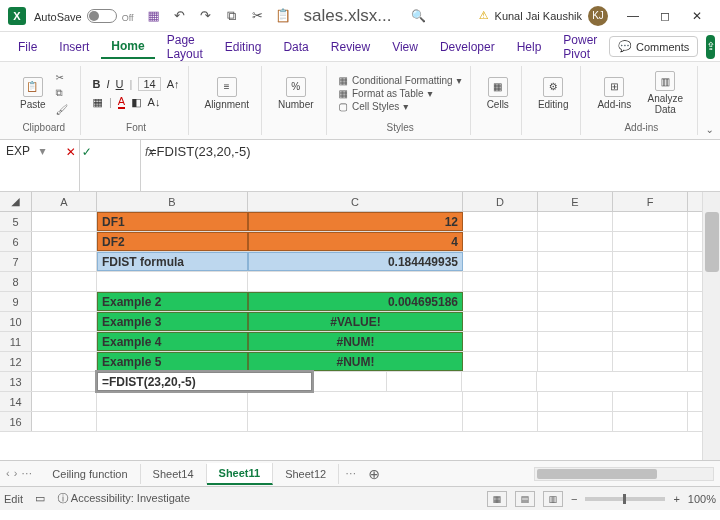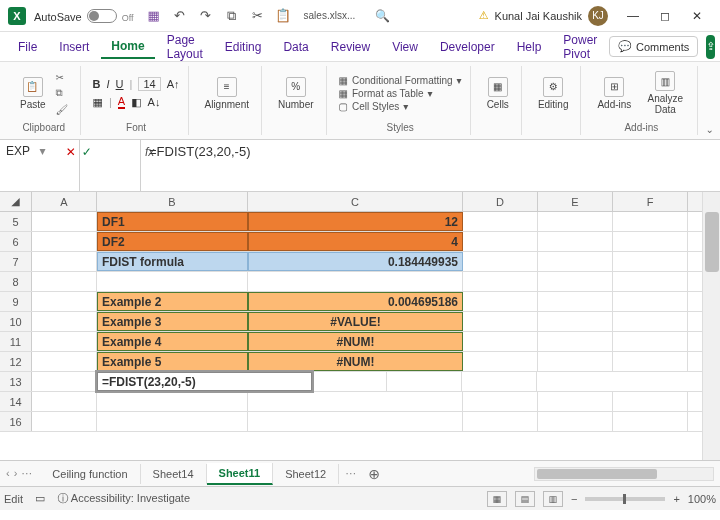--- a/index.html
+++ b/index.html
@@ -4,21 +4,21 @@
 <style>
 *{margin:0;padding:0;box-sizing:border-box;font-family:"Segoe UI",Arial,sans-serif;}
 body{width:720px;height:520px;background:#fff;overflow:hidden;font-size:12px;color:#333;}
 .titlebar{height:32px;background:#fff;display:flex;align-items:center;padding:0 8px;border-bottom:1px solid #e0e0e0;}
 .titlebar .xl-icon{width:18px;height:18px;background:#107c41;border-radius:3px;display:flex;align-items:center;justify-content:center;color:#fff;font-weight:bold;font-size:11px;}
 .titlebar .autosave{display:flex;align-items:flex-end;gap:5px;margin-left:8px;font-size:11px;}
 .toggle{width:30px;height:14px;border:1px solid #888;border-radius:7px;position:relative;background:#fff;}
 .toggle::after{content:"";position:absolute;width:10px;height:10px;border-radius:50%;background:#888;left:1px;top:1px;}
 .qat{display:flex;gap:10px;margin-left:12px;align-items:center;}
 .qat-icon{width:16px;height:16px;display:flex;align-items:center;justify-content:center;color:#555;font-size:13px;}
-.titlebar .doc{margin-left:12px;font-size:10px;color:#555;}
+.titlebar .doc{margin-left:12px;font-size:17px;color:#555;}
 .titlebar .search-icon{margin-left:20px;color:#555;}
 .titlebar .user{margin-left:auto;display:flex;align-items:center;gap:6px;font-size:11px;}
 .user-badge{width:20px;height:20px;border-radius:50%;background:#8a6d3b;color:#fff;display:flex;align-items:center;justify-content:center;font-size:10px;}
 .wincontrols{display:flex;gap:2px;margin-left:10px;}
 .wincontrols div{width:30px;height:24px;display:flex;align-items:center;justify-content:center;font-size:12px;color:#333;}
 .menubar{height:30px;display:flex;align-items:center;padding:0 8px;gap:2px;border-bottom:1px solid #e0e0e0;}
 .menubar .tab{padding:4px 10px;font-size:12px;color:#4c1d95;}
 .menubar .tab.active{color:#107c41;border-bottom:2px solid #107c41;font-weight:600;}
 .menubar .comments{margin-left:auto;border:1px solid #ccc;border-radius:4px;padding:3px 8px;font-size:11px;display:flex;align-items:center;gap:4px;}
 .menubar .share{width:24px;height:24px;background:#107c41;border-radius:4px;margin-left:6px;display:flex;align-items:center;justify-content:center;color:#fff;font-size:11px;}
@@ -50,21 +50,21 @@
 .col-h{border-right:1px solid #ccc;display:flex;align-items:center;justify-content:center;font-size:11px;color:#555;}
 .col-A{width:65px;} .col-B{width:151px;} .col-C{width:215px;} .col-D{width:75px;} .col-E{width:75px;} .col-F{width:75px;}
 .grid-body{}
 .grid-row{display:flex;height:20px;border-bottom:1px solid #ddd;}
 .cell{border-right:1px solid #ddd;padding:0 4px;display:flex;align-items:center;font-size:12px;overflow:hidden;white-space:nowrap;}
 .cell.right{justify-content:flex-end;}
 .cell.center{justify-content:center;}
 .cell.bold{font-weight:bold;}
 .orange{background:#ED7D31;border:1px solid #a85a20;}
 .blue{background:#BDD7EE;border:1px solid #8ab3d6;}
-.green{background:#fdba74;border:1px solid #4f7a32;}
+.green{background:#22c55e;border:1px solid #4f7a32;}
 .amber{background:#FFC000;border:1px solid #bf9000;}
 .edit-cell{background:#fff;border:1px solid #888;outline:2px solid #999;position:relative;}
 .vscroll{width:18px;background:#f0f0f0;border-left:1px solid #ddd;position:relative;}
 .vscroll-thumb{position:absolute;top:20px;width:14px;left:2px;height:60px;background:#c0c0c0;border-radius:3px;}
 .sheet-tabs{height:26px;border-top:1px solid #ccc;display:flex;align-items:center;padding:0 6px;background:#f8f8f8;font-size:11px;}
 .sheet-tabs .nav{display:flex;gap:4px;color:#888;margin-right:8px;}
 .sheet-tab{padding:4px 12px;border-right:1px solid #ddd;color:#555;}
 .sheet-tab.active{background:#fff;border-bottom:2px solid #107c41;color:#107c41;font-weight:600;}
 .sheet-tabs .add{margin-left:6px;font-size:14px;color:#666;}
 .hscroll{margin-left:auto;width:180px;height:14px;background:#f0f0f0;border:1px solid #ddd;position:relative;}

